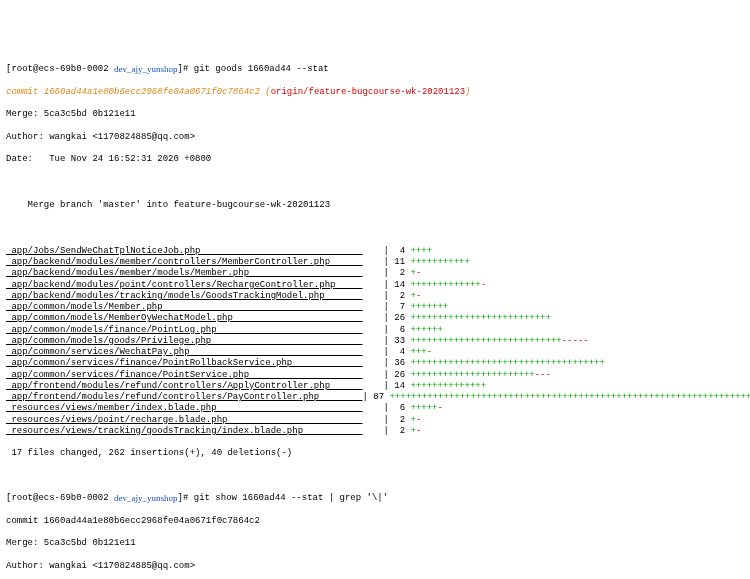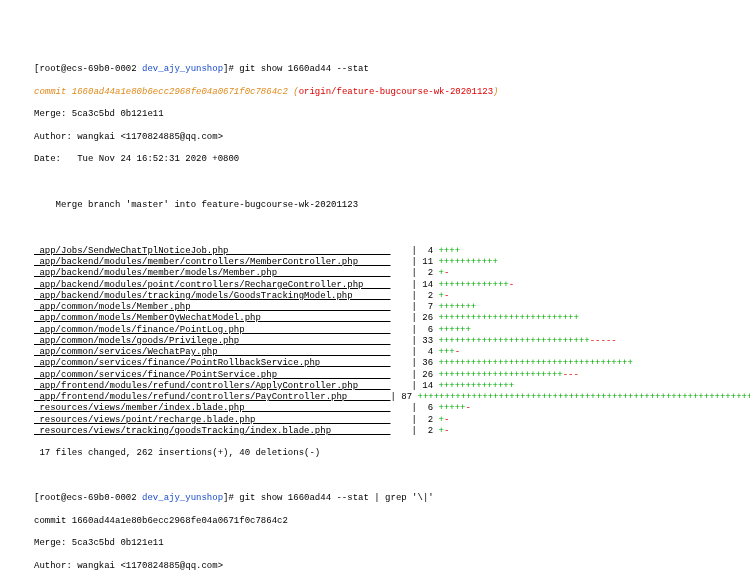--- a/index.html
+++ b/index.html
@@ -1,37 +1,37 @@
 <!DOCTYPE html>
 <html><head>
 <meta charset="utf-8">
 <style>
   html,body{margin:0;padding:0;background:#fff;color:#000;
     font-family:Consolas,"Courier New",monospace;font-size:9px;line-height:1.25;}
   .term{padding:8px 6px;white-space:pre;}
   .lbr{color:#000;}
   .orange{color:#e08a1c;font-style:italic;}
   .redref{color:#d00;}
-  .blue{color:#1a4ec8;}
+  .blue{color:#1a4ec8;font-family:Liberation Serif, serif;}
   .green{color:#0a0;}
   .red{color:#d00;}
-  .row{display:flex;margin-left:28px;}
+  .row{display:flex;}
   .fcol{display:inline-block;text-decoration:underline;}
   .sep{display:inline-block;text-align:right;width:48px;}
   .pm{display:inline-block;}
   .blank{height:12px;}
 </style>
 </head>
 <body>
 <div class="term">
 
 
 
 
-<div class="row"><span class="lbr">[root@ecs-69b0-0002 </span><span class="blue">dev_ajy_yunshop</span><span class="lbr">]# git show 1660ad44 --stat</span></div>
+<div class="row"><span class="lbr">[root@ecs-69b0-0002 </span><span class="blue">dev_ajy_yunshop</span><span class="lbr">]# git goods 1660ad44 --stat</span></div>
 <div class="row"><span class="orange">commit </span><span class="orange">1660ad44a1e80b6ecc2968fe04a0671f0c7864c2</span><span class="orange"> (</span><span class="redref">origin/feature-bugcourse-wk-20201123</span><span class="orange">)</span></div>
 <div class="row"><span>Merge: 5ca3c5bd 0b121e11</span></div>
 <div class="row"><span>Author: wangkai &lt;1170824885@qq.com&gt;</span></div>
 <div class="row"><span>Date:   Tue Nov 24 16:52:31 2020 +0800</span></div>
 <div class="blank"></div>
 <div class="row"><span>    Merge branch 'master' into feature-bugcourse-wk-20201123</span></div>
 <div class="blank"></div>
 <div id="flist1"><div class="row"><span class="fcol"> app/Jobs/SendWeChatTplNoticeJob.php                              </span><span class="sep">|  4 </span><span class="pm green">++++</span><span class="pm red"></span></div><div class="row"><span class="fcol"> app/backend/modules/member/controllers/MemberController.php      </span><span class="sep">| 11 </span><span class="pm green">+++++++++++</span><span class="pm red"></span></div><div class="row"><span class="fcol"> app/backend/modules/member/models/Member.php                     </span><span class="sep">|  2 </span><span class="pm green">+</span><span class="pm red">-</span></div><div class="row"><span class="fcol"> app/backend/modules/point/controllers/RechargeController.php     </span><span class="sep">| 14 </span><span class="pm green">+++++++++++++</span><span class="pm red">-</span></div><div class="row"><span class="fcol"> app/backend/modules/tracking/models/GoodsTrackingModel.php       </span><span class="sep">|  2 </span><span class="pm green">+</span><span class="pm red">-</span></div><div class="row"><span class="fcol"> app/common/models/Member.php                                     </span><span class="sep">|  7 </span><span class="pm green">+++++++</span><span class="pm red"></span></div><div class="row"><span class="fcol"> app/common/models/MemberOyWechatModel.php                        </span><span class="sep">| 26 </span><span class="pm green">++++++++++++++++++++++++++</span><span class="pm red"></span></div><div class="row"><span class="fcol"> app/common/models/finance/PointLog.php                           </span><span class="sep">|  6 </span><span class="pm green">++++++</span><span class="pm red"></span></div><div class="row"><span class="fcol"> app/common/models/goods/Privilege.php                            </span><span class="sep">| 33 </span><span class="pm green">++++++++++++++++++++++++++++</span><span class="pm red">-----</span></div><div class="row"><span class="fcol"> app/common/services/WechatPay.php                                </span><span class="sep">|  4 </span><span class="pm green">+++</span><span class="pm red">-</span></div><div class="row"><span class="fcol"> app/common/services/finance/PointRollbackService.php             </span><span class="sep">| 36 </span><span class="pm green">++++++++++++++++++++++++++++++++++++</span><span class="pm red"></span></div><div class="row"><span class="fcol"> app/common/services/finance/PointService.php                     </span><span class="sep">| 26 </span><span class="pm green">+++++++++++++++++++++++</span><span class="pm red">---</span></div><div class="row"><span class="fcol"> app/frontend/modules/refund/controllers/ApplyController.php      </span><span class="sep">| 14 </span><span class="pm green">++++++++++++++</span><span class="pm red"></span></div><div class="row"><span class="fcol"> app/frontend/modules/refund/controllers/PayController.php        </span><span class="sep">| 87 </span><span class="pm green">++++++++++++++++++++++++++++++++++++++++++++++++++++++++++++++++++++++++++++++++++</span></div><div class="row"><span class="fcol"> resources/views/member/index.blade.php                           </span><span class="sep">|  6 </span><span class="pm green">+++++</span><span class="pm red">-</span></div><div class="row"><span class="fcol"> resources/views/point/recharge.blade.php                         </span><span class="sep">|  2 </span><span class="pm green">+</span><span class="pm red">-</span></div><div class="row"><span class="fcol"> resources/views/tracking/goodsTracking/index.blade.php           </span><span class="sep">|  2 </span><span class="pm green">+</span><span class="pm red">-</span></div></div>
 <div class="row"><span> 17 files changed, 262 insertions(+), 40 deletions(-)</span></div>
 

